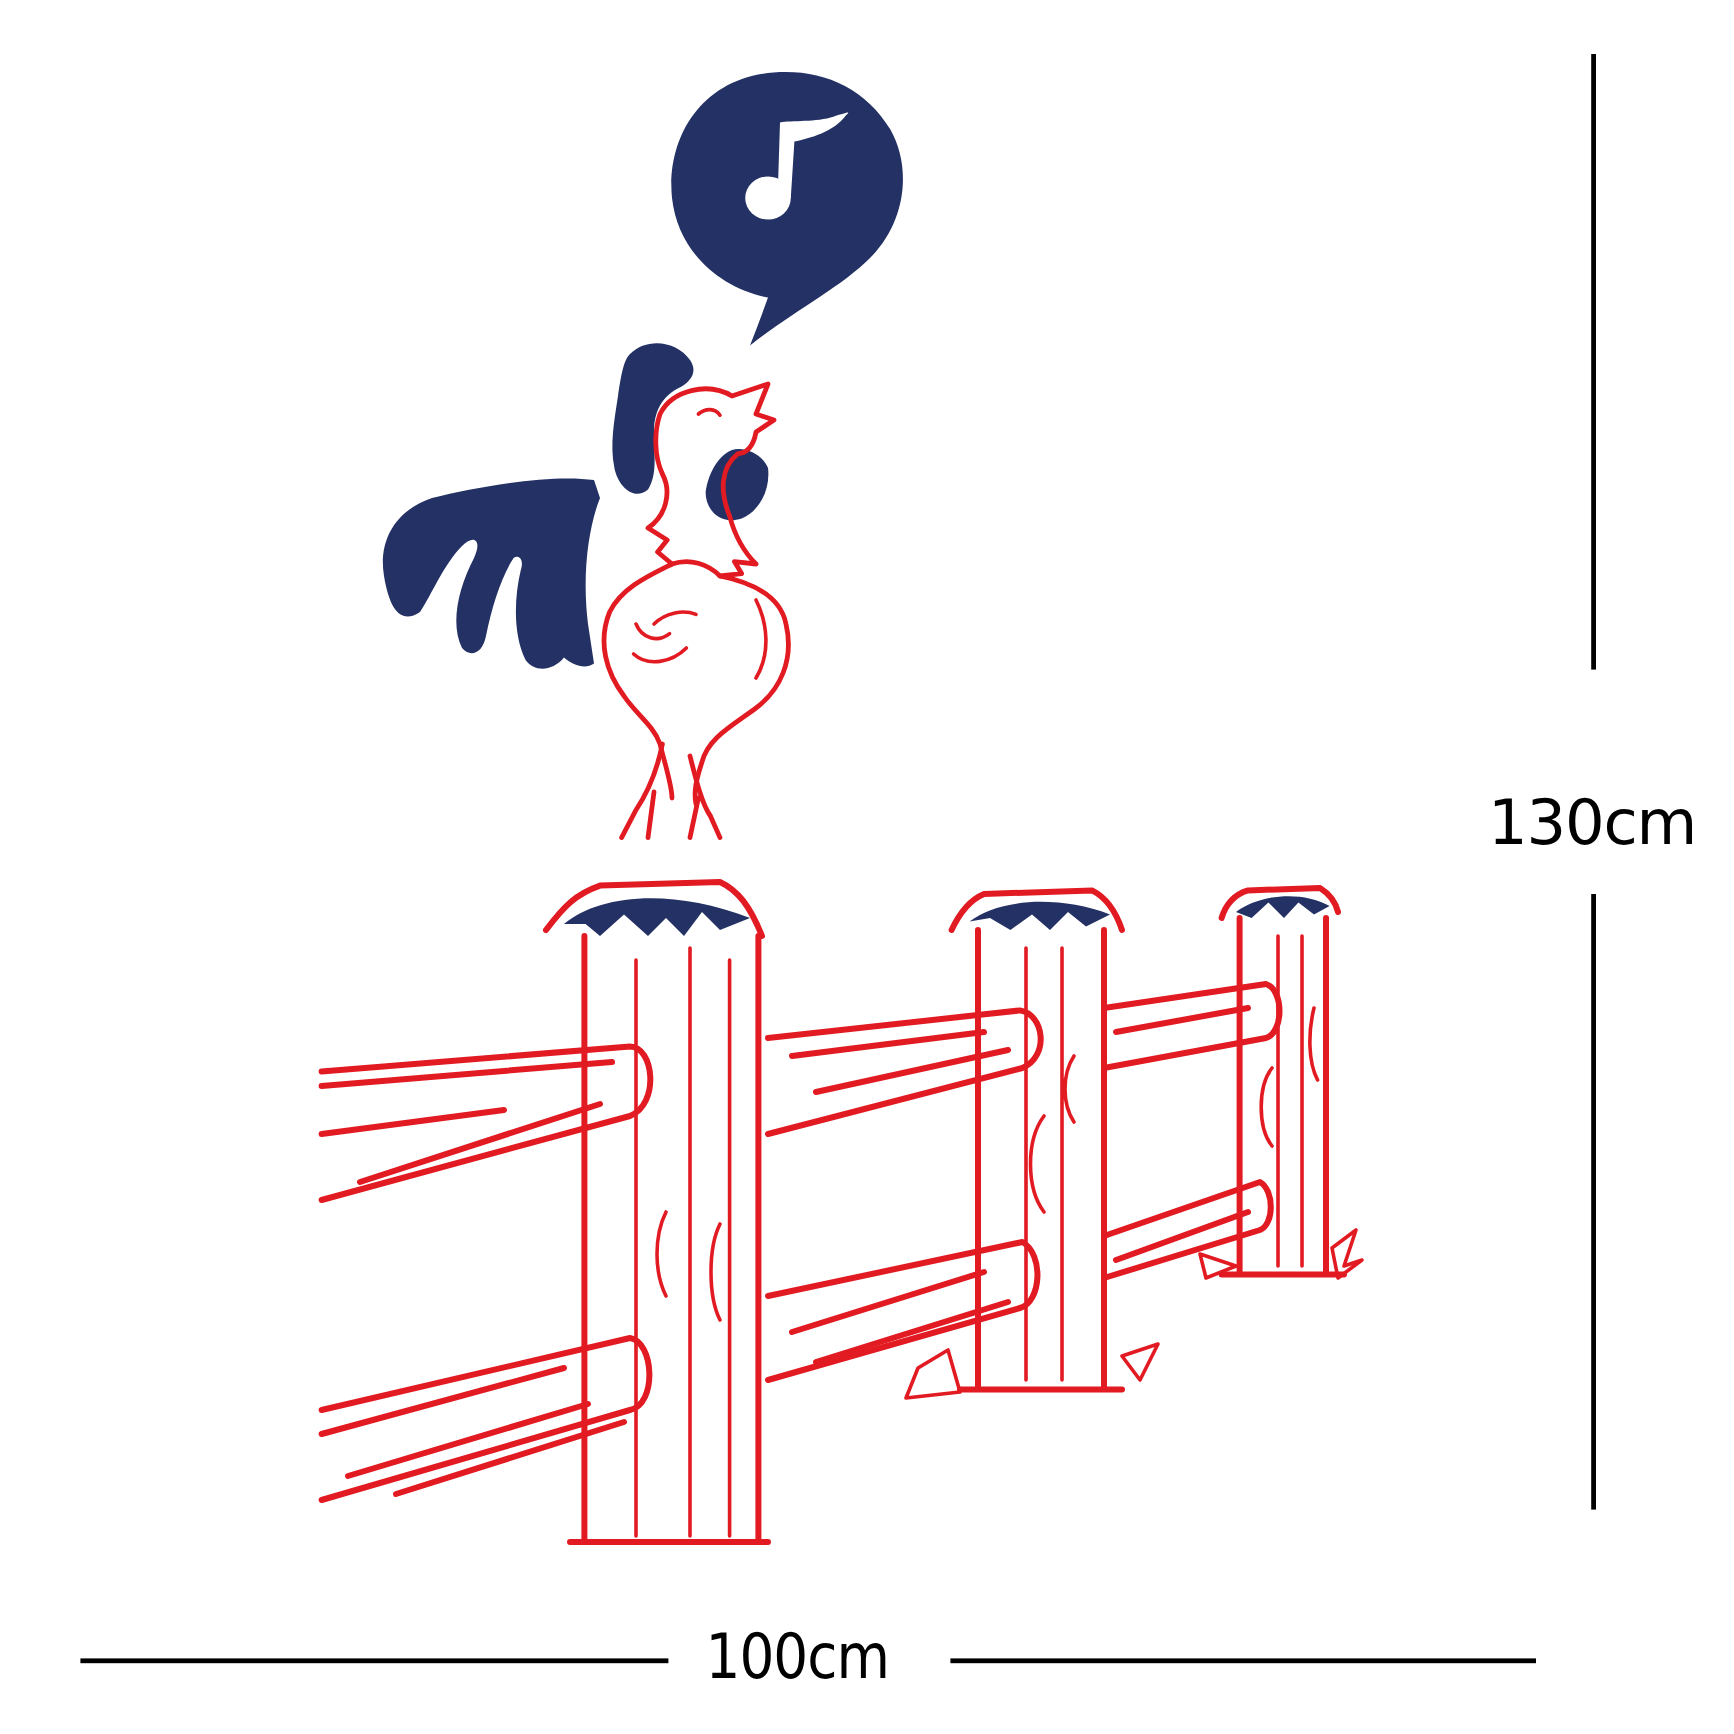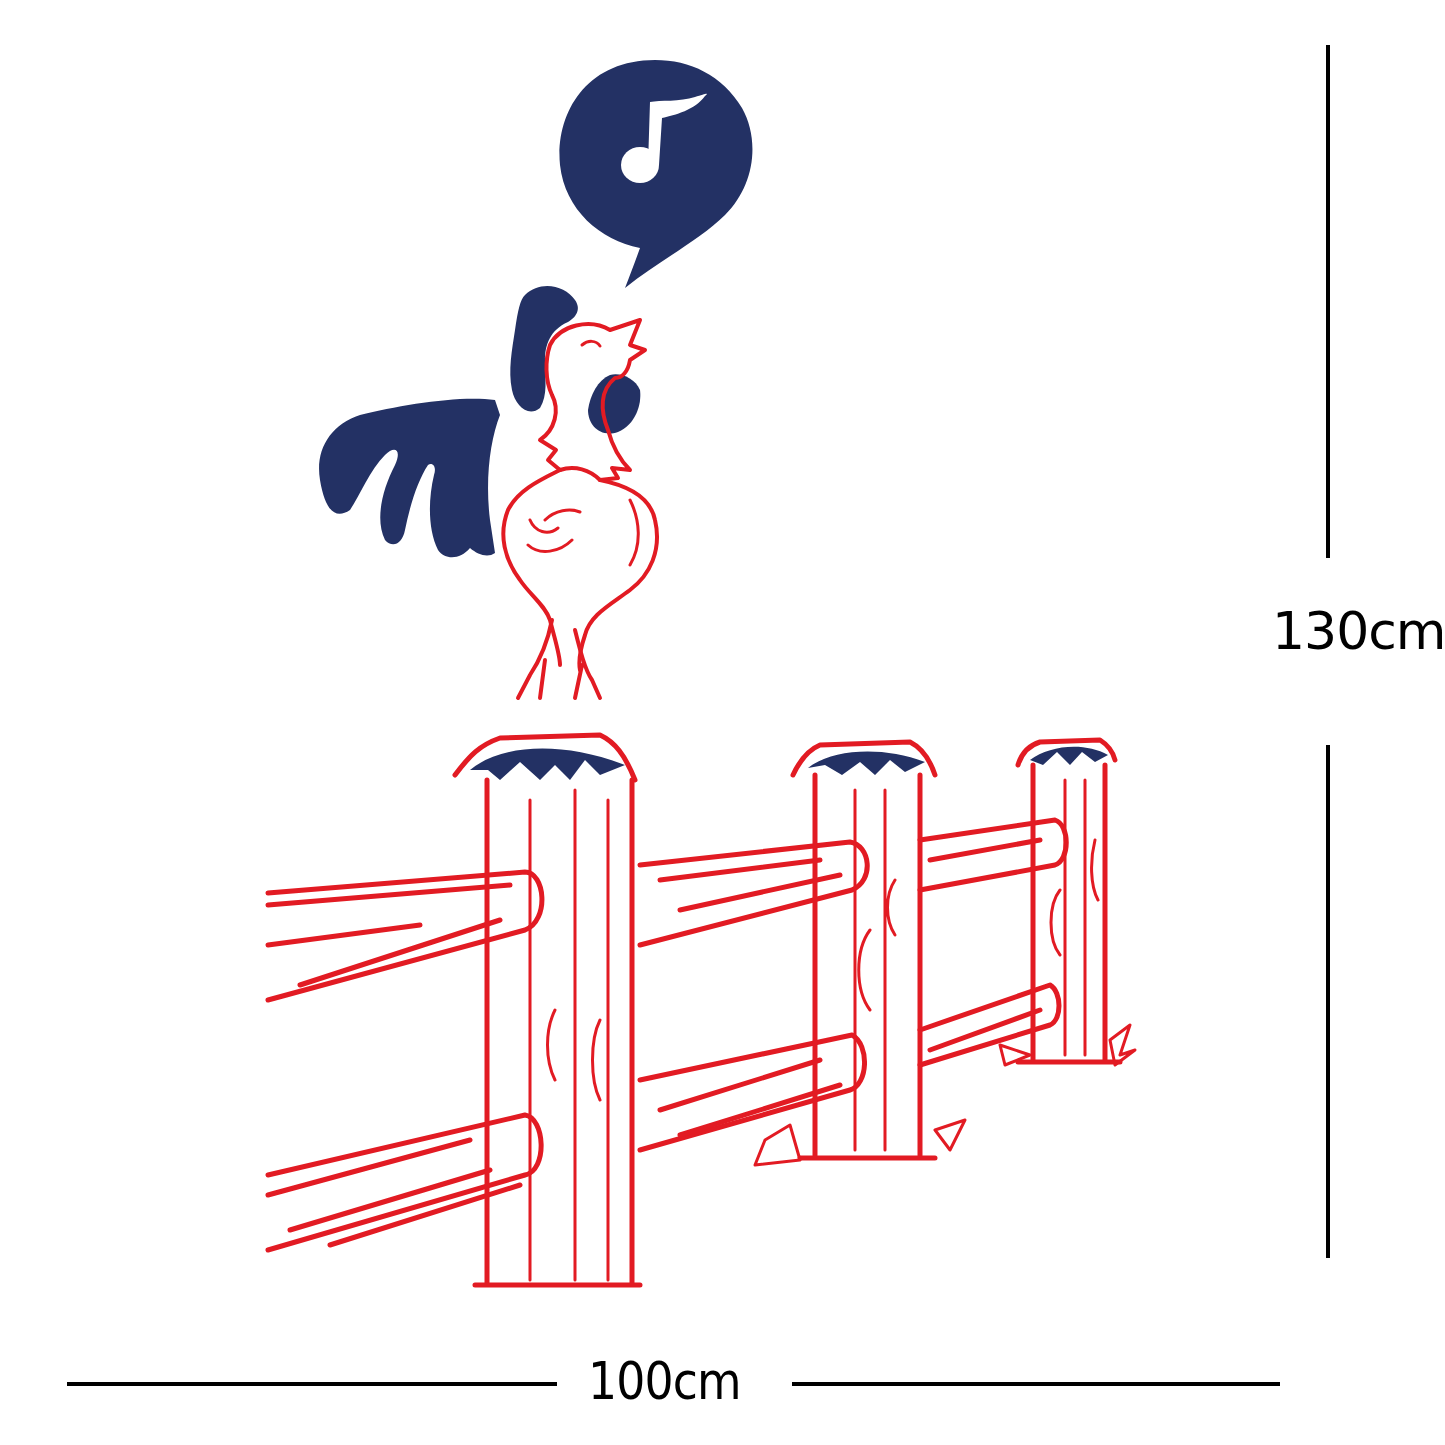--- a/index.html
+++ b/index.html
@@ -25,22 +25,21 @@
       position: absolute;
       color: #000000;
       font-family: "DejaVu Sans", sans-serif;
       font-size: 52px;
       line-height: 1;
       letter-spacing: -1px;
       white-space: nowrap;
     }
     .dim-height-label {
       left: 1240px;
-      top: 605px;
-      margin-left: 32px;
+      top: 660px;
     }
     .dim-width-label {
       left: 588px;
       top: 1355px;
       transform: scaleX(0.88);
       transform-origin: left top;
     }
     .dim-line {
       position: absolute;
       background: #000000;

